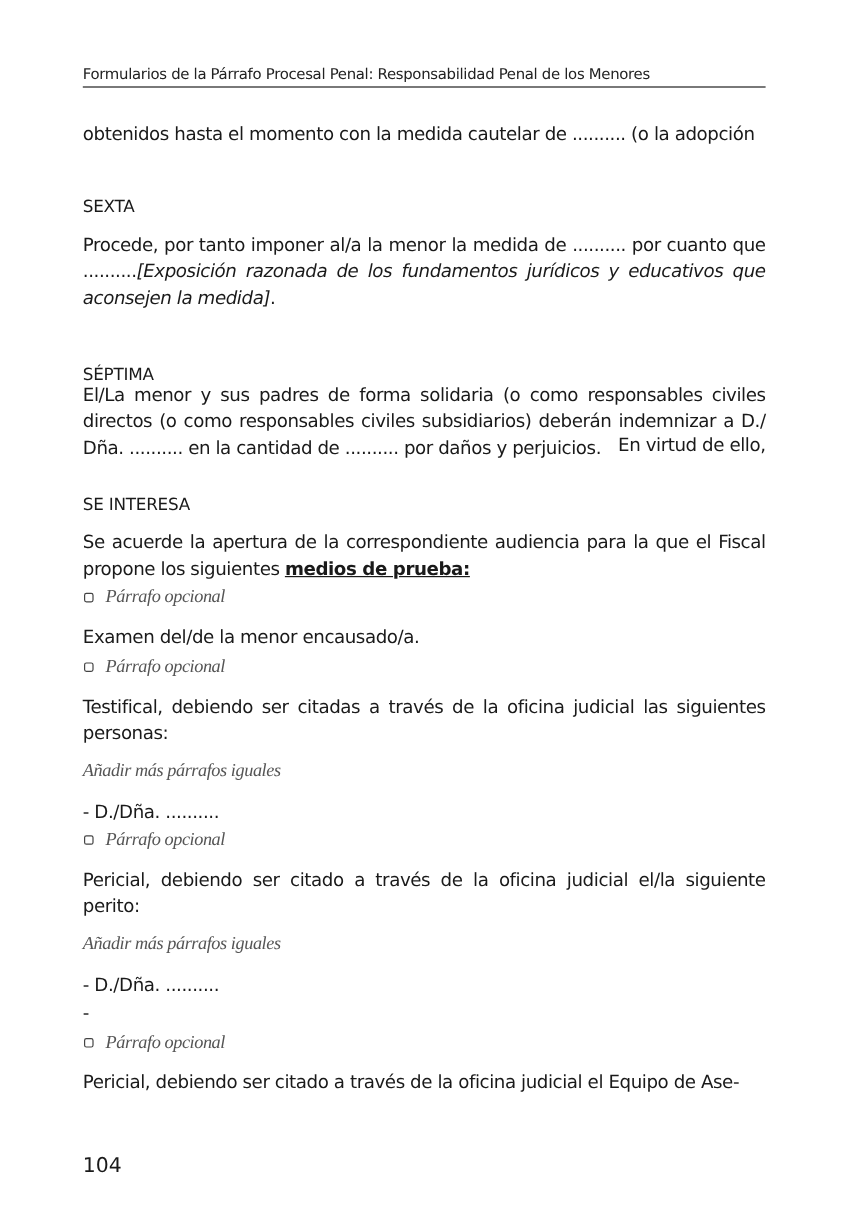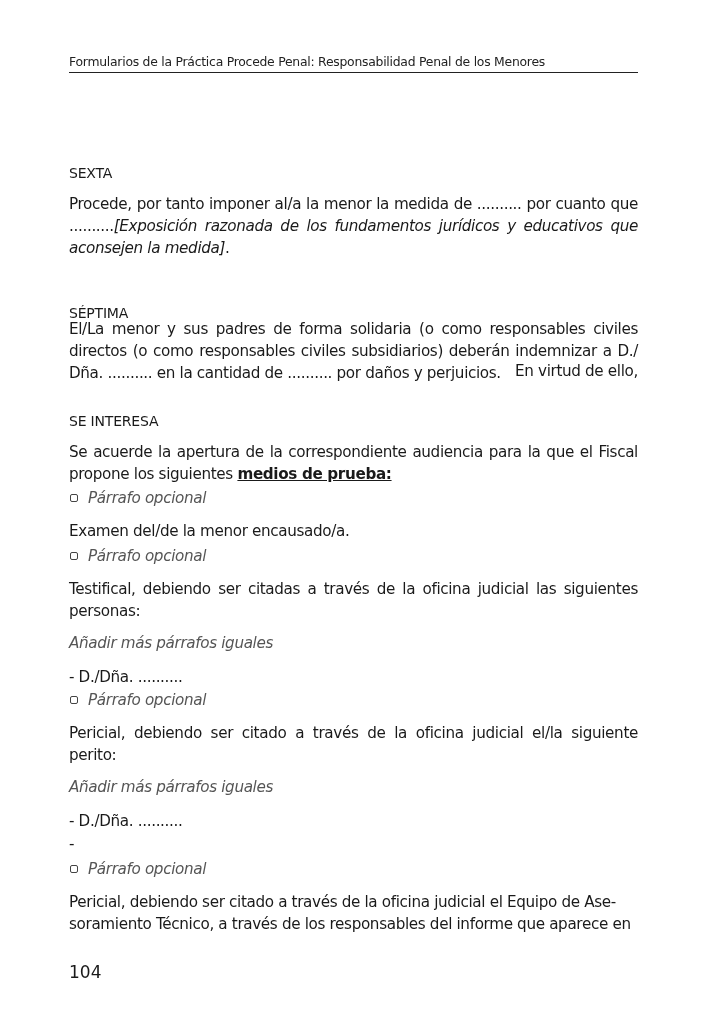--- a/index.html
+++ b/index.html
@@ -11,37 +11,38 @@
   .header {
     position: absolute; left: 0; top: 54px; width: 569px;
     font-size: 12.4px; letter-spacing: -0.25px; color: #222;
     padding-bottom: 3px; border-bottom: 1px solid #222;
     white-space: nowrap;
   }
   .block { position: absolute; left: 0; width: 569px; font-size: 15.2px; line-height: 22px; letter-spacing: -0.35px; }
   .just { text-align: justify; text-align-last: left; }
   .heading { font-size: 14px; letter-spacing: -0.2px; }
   .it { font-style: italic; }
-  .gray { color: #555; font-style: italic; }
+  .gray { color: #555; font-style: italic; font-family: Liberation Serif, serif; }
   .b { font-weight: bold; text-decoration: underline; }
   .opt { display: flex; align-items: center; }
   .cb {
     display: inline-block; width: 8px; height: 8px; border: 1px solid #444;
     border-radius: 2px; margin: 0 10px 0 1px; box-sizing: border-box;
   }
   .pnum { position: absolute; left: 0; top: 962px; font-size: 17px; }
 </style>
 </head>
 <body>
 
 <div class="page">
 
-  <div class="header">Formularios de la Práctica Procede Penal: Responsabilidad Penal de los Menores</div>
+  <div class="header">Formularios de la Párrafo Procesal Penal: Responsabilidad Penal de los Menores</div>
 
   <div class="block" style="top:101px;">
+    <div>obtenidos hasta el momento con la medida cautelar de .......... (o la adopción</div>
   </div>
 
   <div class="block heading" style="top:162px;">SEXTA</div>
 
   <div class="block just" style="top:193px;">
     <span>Procede, por tanto imponer al/a la menor la medida de .......... por cuanto que ..........</span><span class="it">[Exposición razonada de los fundamentos jurídicos y educativos que aconsejen la medida]</span><span>.</span>
   </div>
 
   <div class="block heading" style="top:262px;margin-top:40px;">SÉPTIMA</div>
 
@@ -84,17 +85,16 @@
   <div class="block" style="top:810px;">- D./Dña. ..........</div>
   <div class="block" style="top:833px;">-</div>
 
   <div class="block opt" style="top:858px;">
     <span class="cb"></span>
     <span class="gray">Párrafo opcional</span>
   </div>
 
   <div class="block" style="top:891px;">
     <div>Pericial, debiendo ser citado a través de la oficina judicial el Equipo de Ase-</div>
-    <div>soramiento Técnico, a través de los responsables del informe que aparece en</div>
   </div>
 
   <div class="pnum">104</div>
 </div>
 
 </body></html>

